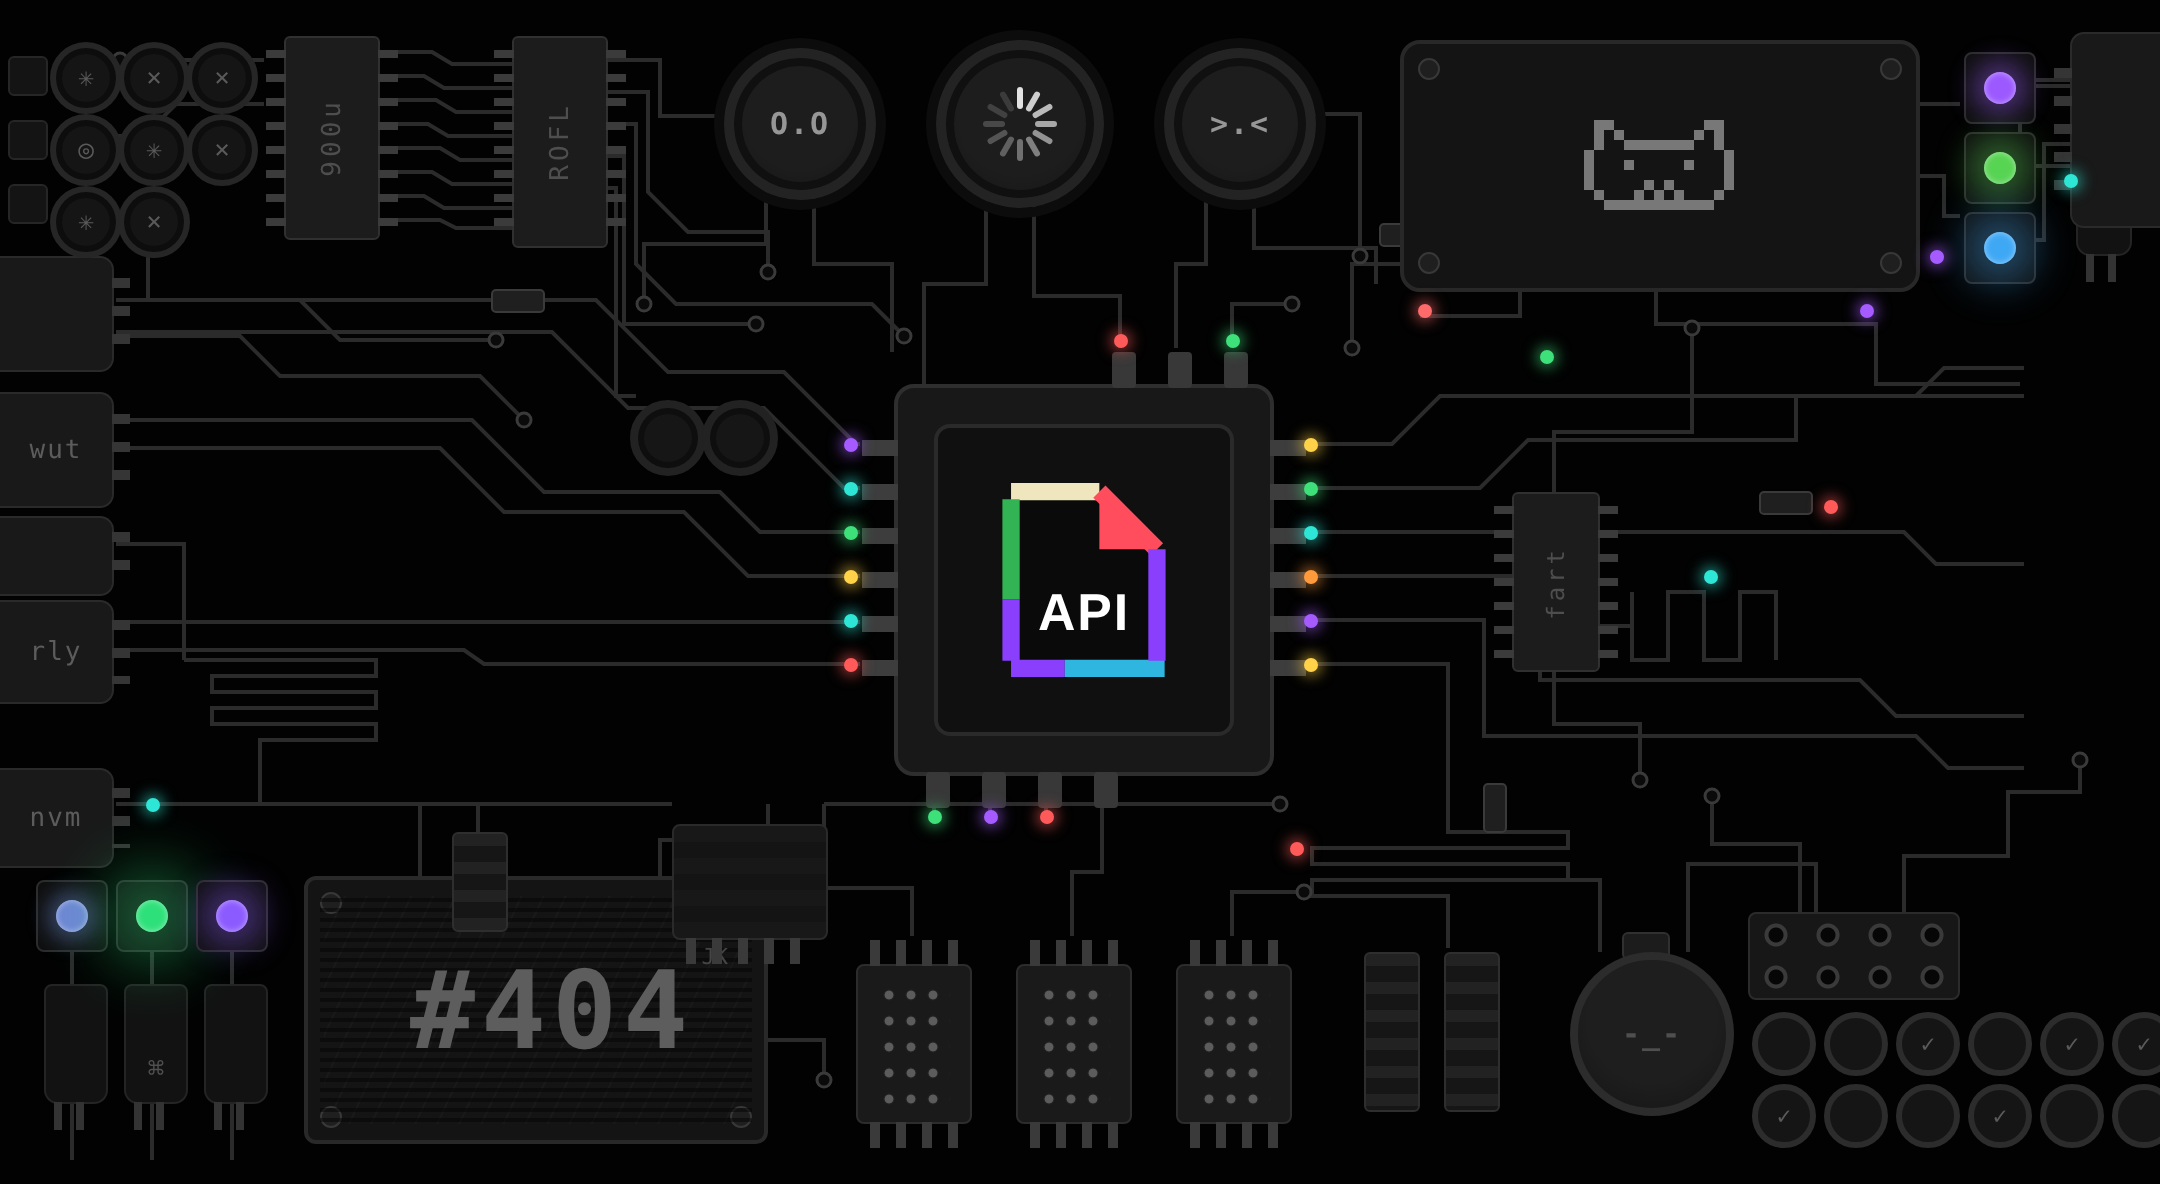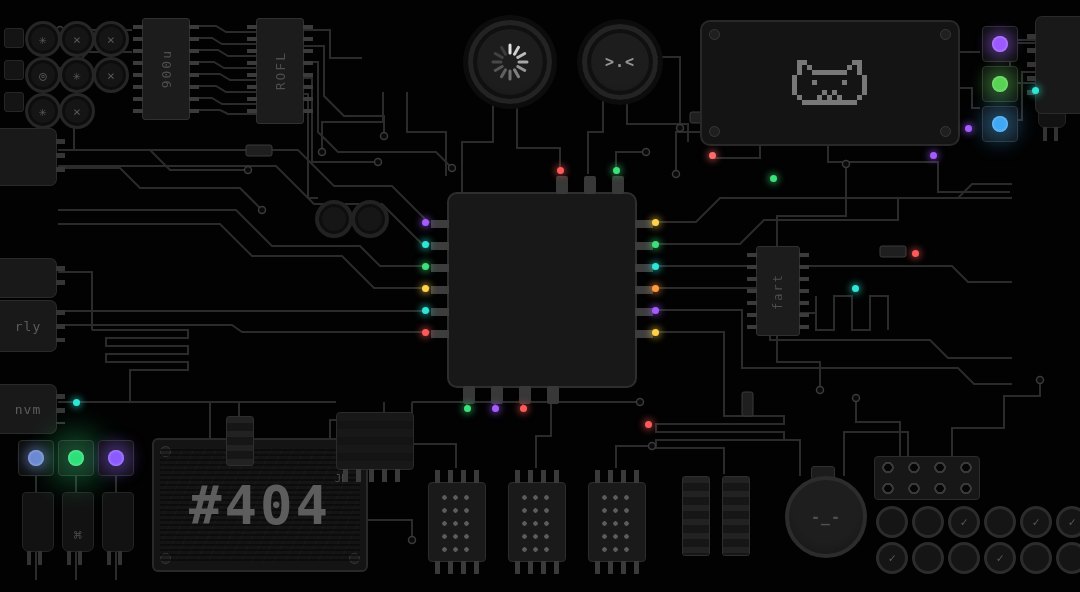--- a/index.html
+++ b/index.html
@@ -41,21 +41,21 @@
   #chip{position:absolute;left:447px;top:192px;width:186px;height:192px;background:#181818;
         border:2px solid #2e2e2e;border-radius:10px;z-index:4;}
   #chip .pins-left{position:absolute;left:-18px;top:26px;height:126px;width:18px;
         background:repeating-linear-gradient(180deg,#3d3d3d 0 8px,transparent 8px 22px);}
   #chip .pins-right{position:absolute;right:-18px;top:26px;height:126px;width:18px;
         background:repeating-linear-gradient(180deg,#3d3d3d 0 8px,transparent 8px 22px);}
   .stub{position:absolute;width:12px;height:18px;background:#383838;border-radius:2px;}
   #chip-inner{position:absolute;inset:18px;background:#101010;border:2px solid #2a2a2a;border-radius:8px;
         display:flex;align-items:center;justify-content:center;}
   #display404{position:absolute;left:152px;top:438px;width:212px;height:130px;background:#141414;
-        border:2px solid #292929;border-radius:6px;display:flex;align-items:center;justify-content:center;z-index:3;}
+        border:2px solid #292929;border-radius:6px;display:flex;align-items:center;justify-content:center;z-index:3;padding-left:16px;}
   #display404::before{content:"";position:absolute;inset:8px;background:repeating-linear-gradient(115deg,transparent 0 9px,#191919 9px 10px);}
   #display404::after{content:"";position:absolute;inset:6px;background:repeating-linear-gradient(180deg,transparent 0 3px,rgba(5,5,5,.55) 3px 5px);pointer-events:none;}
   .t404{position:relative;color:#5d5d5d;font-size:54px;font-weight:bold;letter-spacing:3px;z-index:1;}
   .tjk{position:absolute;right:18px;top:32px;color:#454545;font-size:11px;z-index:1;}
   .transistor{position:absolute;background:#121212;border:1px solid #242424;border-radius:4px 4px 7px 7px;
         display:flex;align-items:flex-end;justify-content:center;z-index:3;}
   .transistor .legs-b{position:absolute;bottom:-14px;left:4px;right:4px;height:14px;
         background:repeating-linear-gradient(90deg,#333 0 4px,transparent 4px 11px);}
   .tglyph{color:#4f4f4f;font-size:14px;margin-bottom:8px;}
   .dipb{position:absolute;width:56px;height:78px;background:#1a1a1a;border:1px solid #2c2c2c;border-radius:4px;z-index:3;}
@@ -201,20 +201,23 @@
     <i class="pins pl"></i>
     <i class="pins pr"></i>
     <span class="vlabel">ROFL</span>
   </div>
   <div class="dip-v" style="left:756px;top:246px;width:42px;height:88px">
     <i class="pins pl"></i>
     <i class="pins pr"></i>
     <span class="vlabel" style="font-size:12px">fart</span>
   </div>
 
+  <div class="disc" style="left:362px;top:24px;width:66px;height:66px">
+    <span class="face">O.O</span>
+  </div>
   <div class="disc" style="left:468px;top:20px;width:74px;height:74px">
     <svg width="44" height="44" viewBox="-22 -22 44 44">
       <g stroke="#e2e2e2" stroke-width="3" stroke-linecap="round">
         <line x1="0" y1="-9" x2="0" y2="-17" opacity="1"></line>
         <line x1="0" y1="-9" x2="0" y2="-17" transform="rotate(30)" opacity="0.9"></line>
         <line x1="0" y1="-9" x2="0" y2="-17" transform="rotate(60)" opacity="0.8"></line>
         <line x1="0" y1="-9" x2="0" y2="-17" transform="rotate(90)" opacity="0.7"></line>
         <line x1="0" y1="-9" x2="0" y2="-17" transform="rotate(120)" opacity="0.6"></line>
         <line x1="0" y1="-9" x2="0" y2="-17" transform="rotate(150)" opacity="0.5"></line>
         <line x1="0" y1="-9" x2="0" y2="-17" transform="rotate(180)" opacity="0.42"></line>
@@ -285,40 +288,57 @@
   </div>
 
   <div class="transistor" style="left:1038px;top:40px;width:26px;height:34px">
     <i class="legs-b"></i>
   </div>
   <div class="transistor" style="left:1038px;top:92px;width:26px;height:34px">
     <i class="legs-b"></i>
   </div>
 
   <div class="port port-left" style="top:128px;height:56px"></div>
+  <div class="port port-left" style="top:196px;height:56px">
+    <span class="plabel">wut</span>
+  </div>
   <div class="port port-left" style="top:258px;height:38px"></div>
   <div class="port port-left" style="top:300px;height:50px">
     <span class="plabel">rly</span>
   </div>
   <div class="port port-left" style="top:384px;height:48px">
     <span class="plabel">nvm</span>
   </div>
 
   <div class="port port-right" style="top:16px;height:96px;width:44px"></div>
 
   <div id="chip">
     <i class="pins-left"></i>
     <i class="pins-right"></i>
     <i class="stub" style="left:107px;top:-18px"></i>
     <i class="stub" style="left:135px;top:-18px"></i>
     <i class="stub" style="left:163px;top:-18px"></i>
     <i class="stub" style="left:14px;bottom:-18px"></i>
     <i class="stub" style="left:42px;bottom:-18px"></i>
     <i class="stub" style="left:70px;bottom:-18px"></i>
     <i class="stub" style="left:98px;bottom:-18px"></i>
+    <div id="chip-inner">
+      <svg width="96" height="116" viewBox="0 0 100 120">
+        <path d="M12,14 H58 L88,44 V106 H12 Z" fill="#0a0a0a"></path>
+        <path d="M58,14 L88,44 H58 Z" fill="#ff4d5e"></path>
+        <path d="M12,14 H58" stroke="#f0e6bd" stroke-width="9"></path>
+        <path d="M58,14 L88,44" stroke="#ff4d5e" stroke-width="9"></path>
+        <path d="M12,18 V70" stroke="#33b454" stroke-width="9"></path>
+        <path d="M12,70 V102" stroke="#8a3ffc" stroke-width="9"></path>
+        <path d="M12,106 H40" stroke="#8a3ffc" stroke-width="9"></path>
+        <path d="M40,106 H92" stroke="#2fb6e0" stroke-width="9"></path>
+        <path d="M88,44 V102" stroke="#8a3ffc" stroke-width="9"></path>
+        <text class="api-text" x="50" y="86" text-anchor="middle" font-size="27" font-weight="bold" fill="#ffffff" letter-spacing="1">API</text>
+      </svg>
+    </div>
   </div>
 
   <div class="minicap" style="left:315px;top:200px"></div>
   <div class="minicap" style="left:351px;top:200px"></div>
 
   <div id="display404">
     <i class="screw" style="left:6px;top:6px"></i>
     <i class="screw" style="right:6px;top:6px"></i>
     <i class="screw" style="left:6px;bottom:6px"></i>
     <i class="screw" style="right:6px;bottom:6px"></i>

